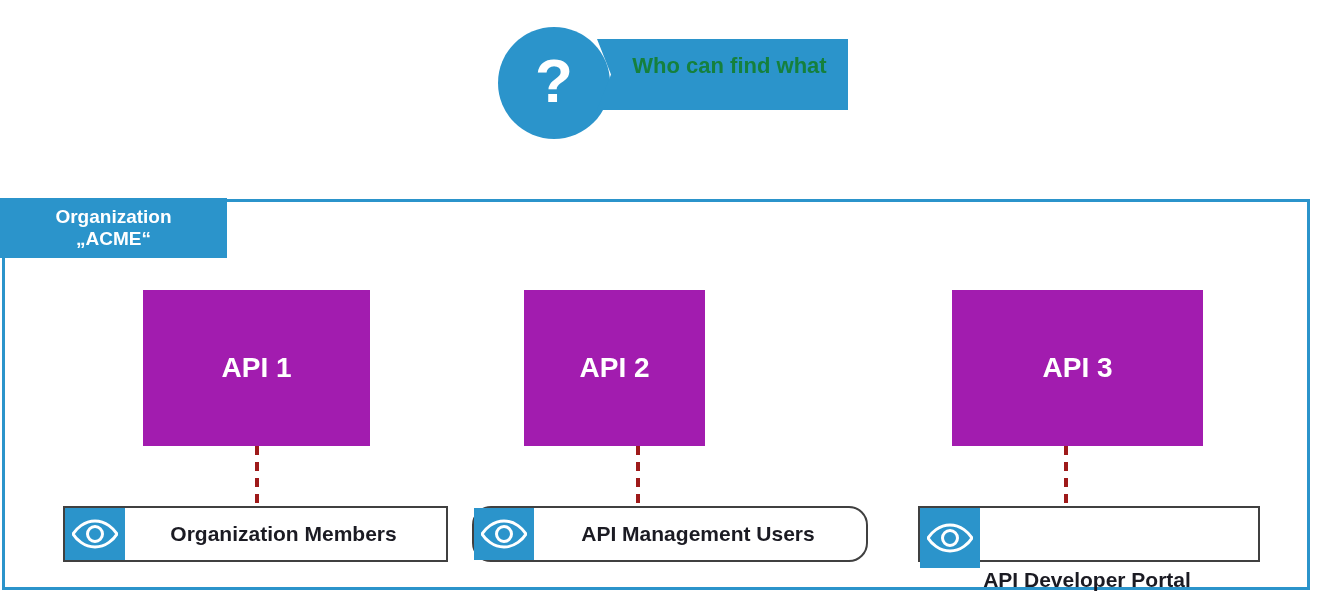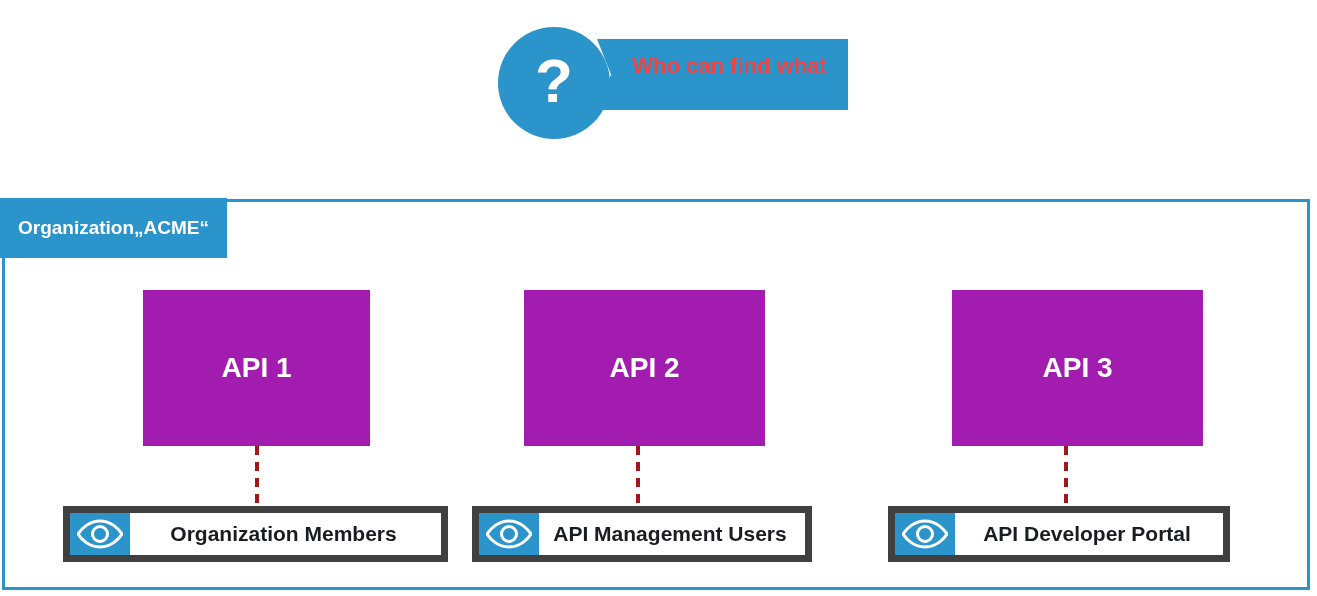--- a/index.html
+++ b/index.html
@@ -60,21 +60,21 @@
   }
   .callout-label {
     position: absolute;
     left: 113px;
     top: 12px;
     width: 237px;
     height: 53px;
     display: flex;
     align-items: center;
     justify-content: center;
-    color: #ef4444;
+    color: #15803d;
     font-size: 22px;
     font-weight: bold;
     white-space: nowrap;
   }
 
   
   .org-frame {
     position: absolute;
     left: 2px;
     top: 199px;
@@ -85,21 +85,21 @@
     background: transparent;
   }
   .org-tab {
     position: absolute;
     left: 0px;
     top: 198px;
     width: 227px;
     height: 60px;
     background: #2b94cb;
     display: flex;
-    flex-direction: row;
+    flex-direction: column;
     align-items: center;
     justify-content: center;
     color: #ffffff;
     font-size: 19px;
     font-weight: bold;
     line-height: 1.15;
   }
   .org-tab-line { display: block; }
 
   
@@ -109,21 +109,21 @@
     height: 156px;
     background: #a21caf;
     display: flex;
     align-items: center;
     justify-content: center;
     color: #ffffff;
     font-size: 28px;
     font-weight: bold;
   }
   .api-1 { left: 143px; width: 227px; }
-  .api-2 { left: 524px; width: 241px; }
+  .api-2 { left: 524px; width: 181px; }
   .api-3 { left: 952px; width: 251px; }
 
   
   .connector {
     position: absolute;
     top: 446px;
     width: 4px;
     height: 60px;
     background-image: linear-gradient(to bottom, #9e1a1a 0, #9e1a1a 9px, transparent 9px, transparent 16px);
     background-size: 4px 16px;
@@ -131,29 +131,29 @@
   }
   .conn-1 { left: 255px; }
   .conn-2 { left: 636px; }
   .conn-3 { left: 1064px; }
 
   
   .viewer-box {
     position: absolute;
     top: 506px;
     height: 56px;
-    border: 7px solid #404040;
+    border: 2px solid #404040;
     box-sizing: border-box;
     background: #ffffff;
     display: flex;
     align-items: stretch;
   }
   .v-1 { left: 63px;  width: 385px; }
-  .v-2 { left: 472px; width: 340px; }
-  .v-3 { left: 888px; width: 342px; }
+  .v-2 { left: 472px; width: 396px; border-radius: 19px; }
+  .v-3 { left: 918px; width: 342px; flex-direction: column; }
 
   .eye-cell {
     width: 60px;
     flex: 0 0 60px;
     background: #2b94cb;
     display: flex;
     align-items: center;
     justify-content: center;
   }
   .eye-cell svg { display: block; }

